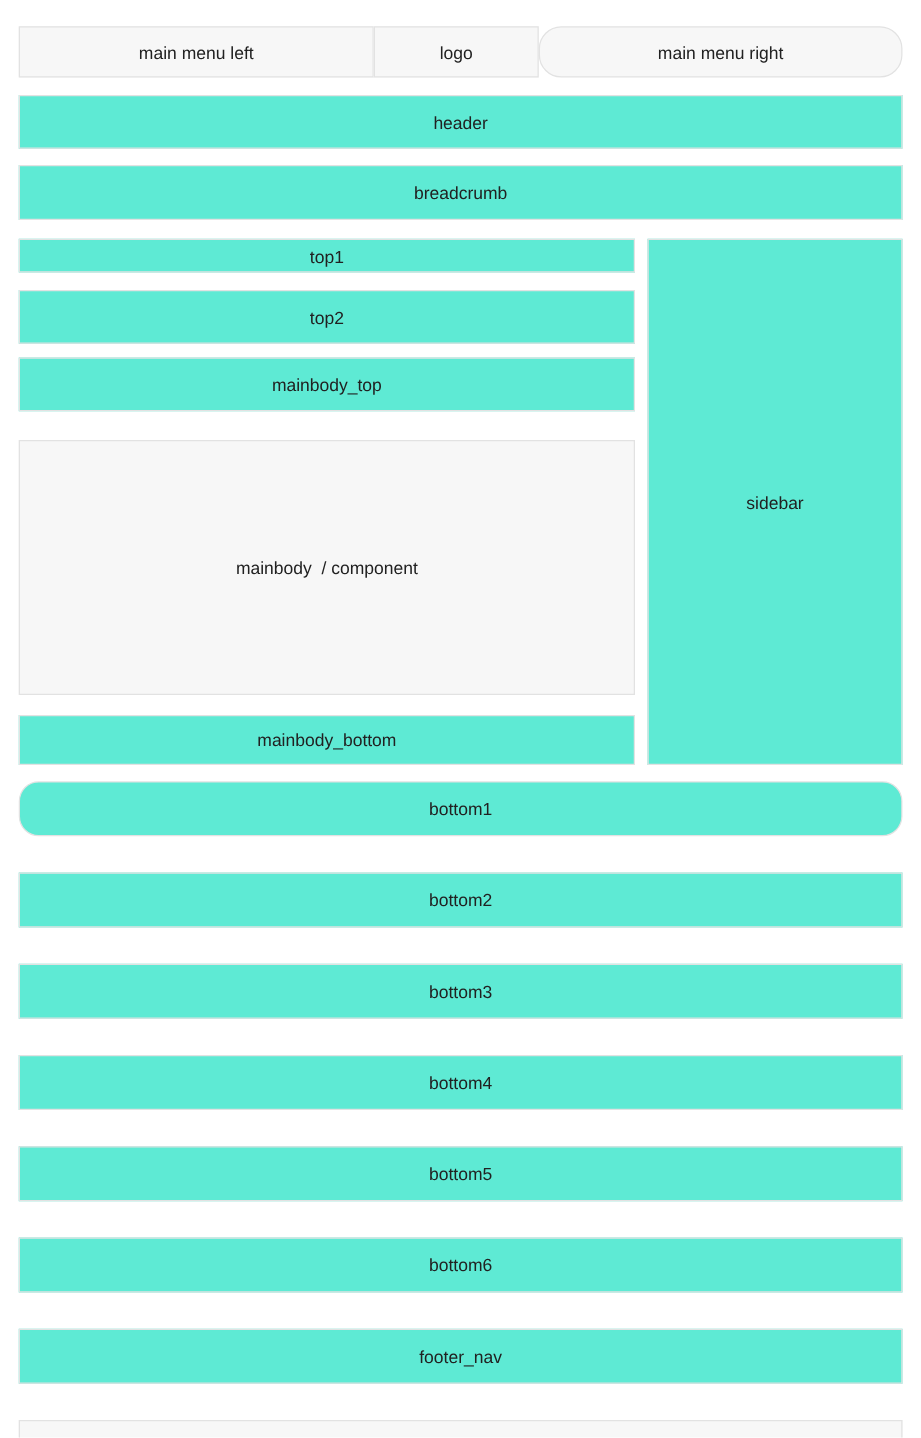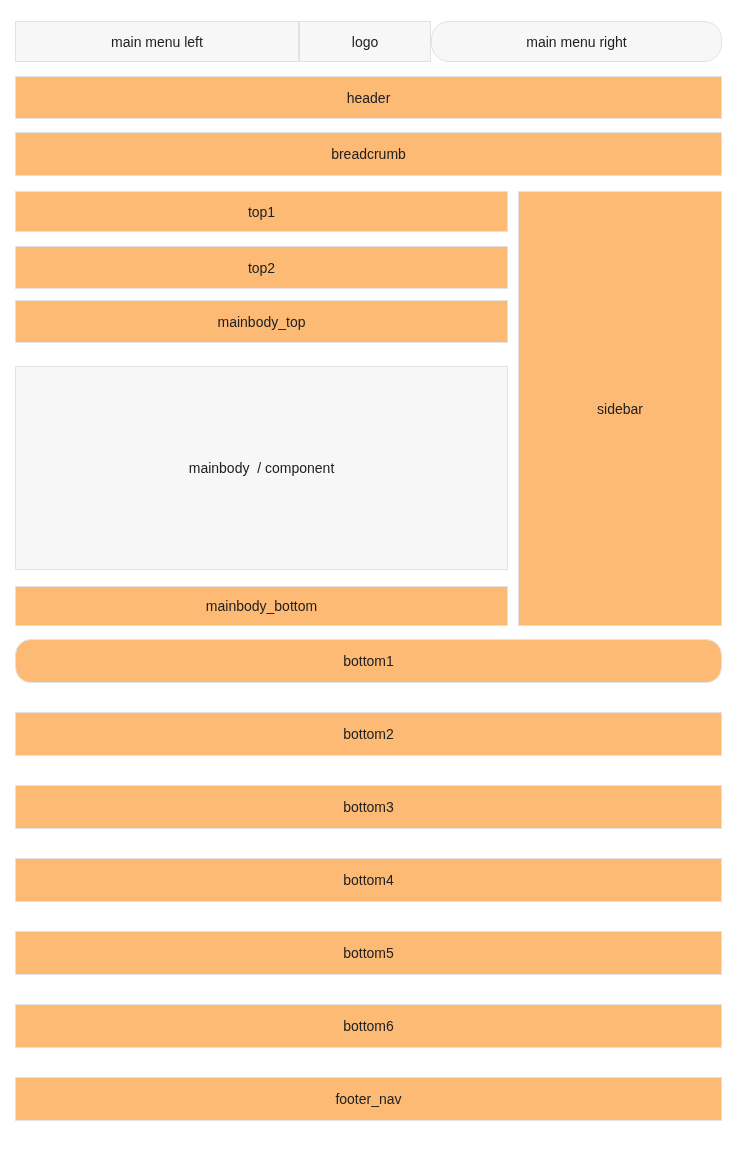--- a/index.html
+++ b/index.html
@@ -14,40 +14,40 @@
     box-sizing: border-box;
     padding: 21px 15px 0 15px;
     background: #ffffff;
     font-family: "Liberation Sans", "DejaVu Sans", sans-serif;
     font-size: 14px;
     color: #212121;
   }
   .box {
     box-sizing: border-box;
     border: 1px solid #e2e2e2;
-    background: #fdba74;
+    background: #5eead4;
     display: flex;
     align-items: center;
     justify-content: center;
     white-space: pre;
     overflow: hidden;
   }
   .box.gray { background: #f7f7f7; }
 
   .menu-row { display: flex; height: 41px; }
   .menu-left  { width: 284px; }
   .logo-box   { width: 132px; }
   .menu-right { flex: 1; border-radius: 18px; }
 
   .header-box     { margin-top: 14px; height: 43px; }
   .breadcrumb-box { margin-top: 13px; height: 44px; }
 
   .main { margin-top: 15px; display: flex; gap: 10px; }
   .main-left { width: 493px; display: flex; flex-direction: column; }
-  .top1-box         { height: 41px; align-items: center; }
+  .top1-box         { height: 27px; align-items: center; }
   .top2-box         { height: 43px; margin-top: 14px; }
   .mainbody-top-box { height: 43px; margin-top: 11px; text-align: center; }
   .mainbody-box     { height: 204px; margin-top: 23px; }
   .mainbody-bottom-box { height: 40px; margin-top: 16px; justify-content: center; }
   .sidebar-box { flex: 1; }
 
   .wide { height: 44px; margin-top: 29px; }
   .bottom1-box { margin-top: 13px; border-radius: 16px; }
 </style>
 </head>

